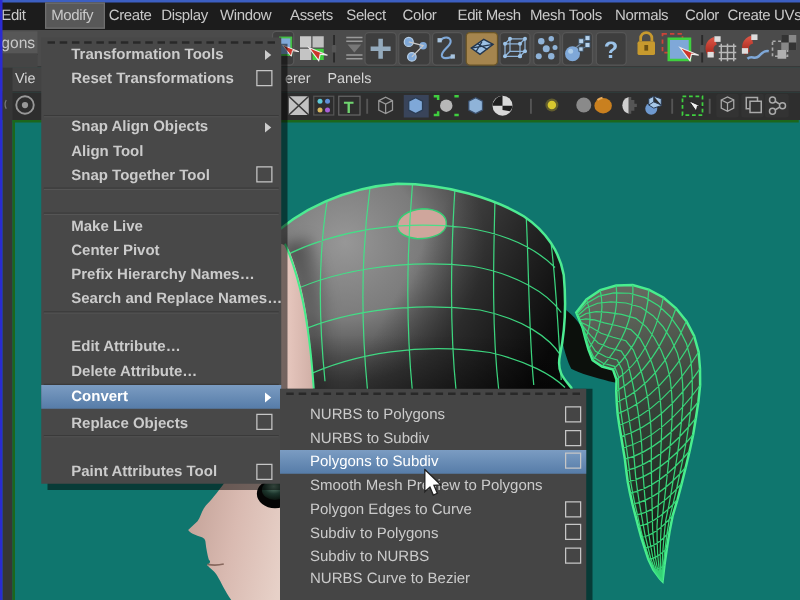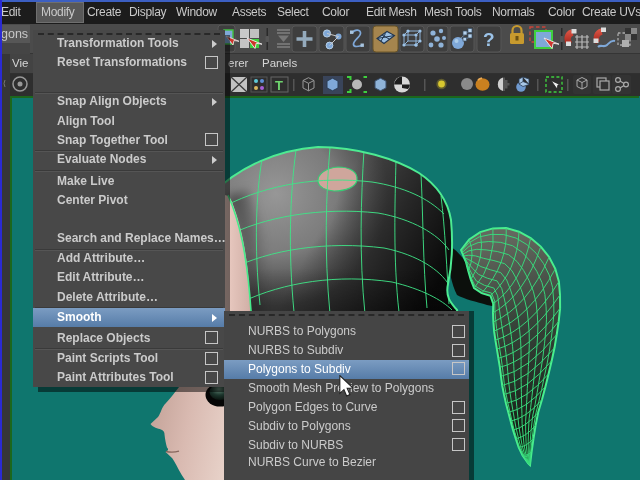--- a/index.html
+++ b/index.html
@@ -300,58 +300,50 @@
         <span class="arr"></span>
       </div>
 <div class="mi" style="top:81.5px">
         <span class="txt">Align Tool</span>
       </div>
 <div class="mi" style="top:100.7px">
         <span class="txt">Snap Together Tool</span>
         <span class="cb"></span>
       </div>
 <div class="sep" style="top:119.8px"></div>
-<div class="mi" style="top:120.3px">
-        <span class="txt">Evaluate Nodes</span>
-        <span class="arr"></span>
-      </div>
 <div class="sep" style="top:139.5px"></div>
 <div class="mi" style="top:141.7px">
         <span class="txt">Make Live</span>
       </div>
 <div class="mi" style="top:160.9px">
         <span class="txt">Center Pivot</span>
       </div>
+<div class="mi" style="top:180.2px">
+        <span class="txt">Prefix Hierarchy Names…</span>
+      </div>
 <div class="mi" style="top:199.4px">
         <span class="txt">Search and Replace Names…</span>
       </div>
 <div class="sep" style="top:218.5px"></div>
-<div class="mi" style="top:219.1px">
-        <span class="txt">Add Attribute…</span>
-      </div>
 <div class="mi" style="top:238.3px">
         <span class="txt">Edit Attribute…</span>
       </div>
 <div class="mi" style="top:257.5px">
         <span class="txt">Delete Attribute…</span>
       </div>
 <div class="sep" style="top:276.7px"></div>
 <div class="mi hl" style="top:278.3px">
-        <span class="txt">Smooth</span>
+        <span class="txt">Convert</span>
         <span class="arr"></span>
       </div>
 <div class="mi" style="top:298.8px">
         <span class="txt">Replace Objects</span>
         <span class="cb"></span>
       </div>
 <div class="sep" style="top:317.9px"></div>
-<div class="mi" style="top:319.0px">
-        <span class="txt">Paint Scripts Tool</span>
-        <span class="cb"></span>
-      </div>
 <div class="mi" style="top:338.3px">
         <span class="txt">Paint Attributes Tool</span>
         <span class="cb"></span>
       </div>
 </div>
 <div class="abs" id="submenu">
       <div class="tear"></div>
 <div class="mi" style="top:11.3px">
         <span class="txt">NURBS to Polygons</span>
         <span class="cb"></span>

